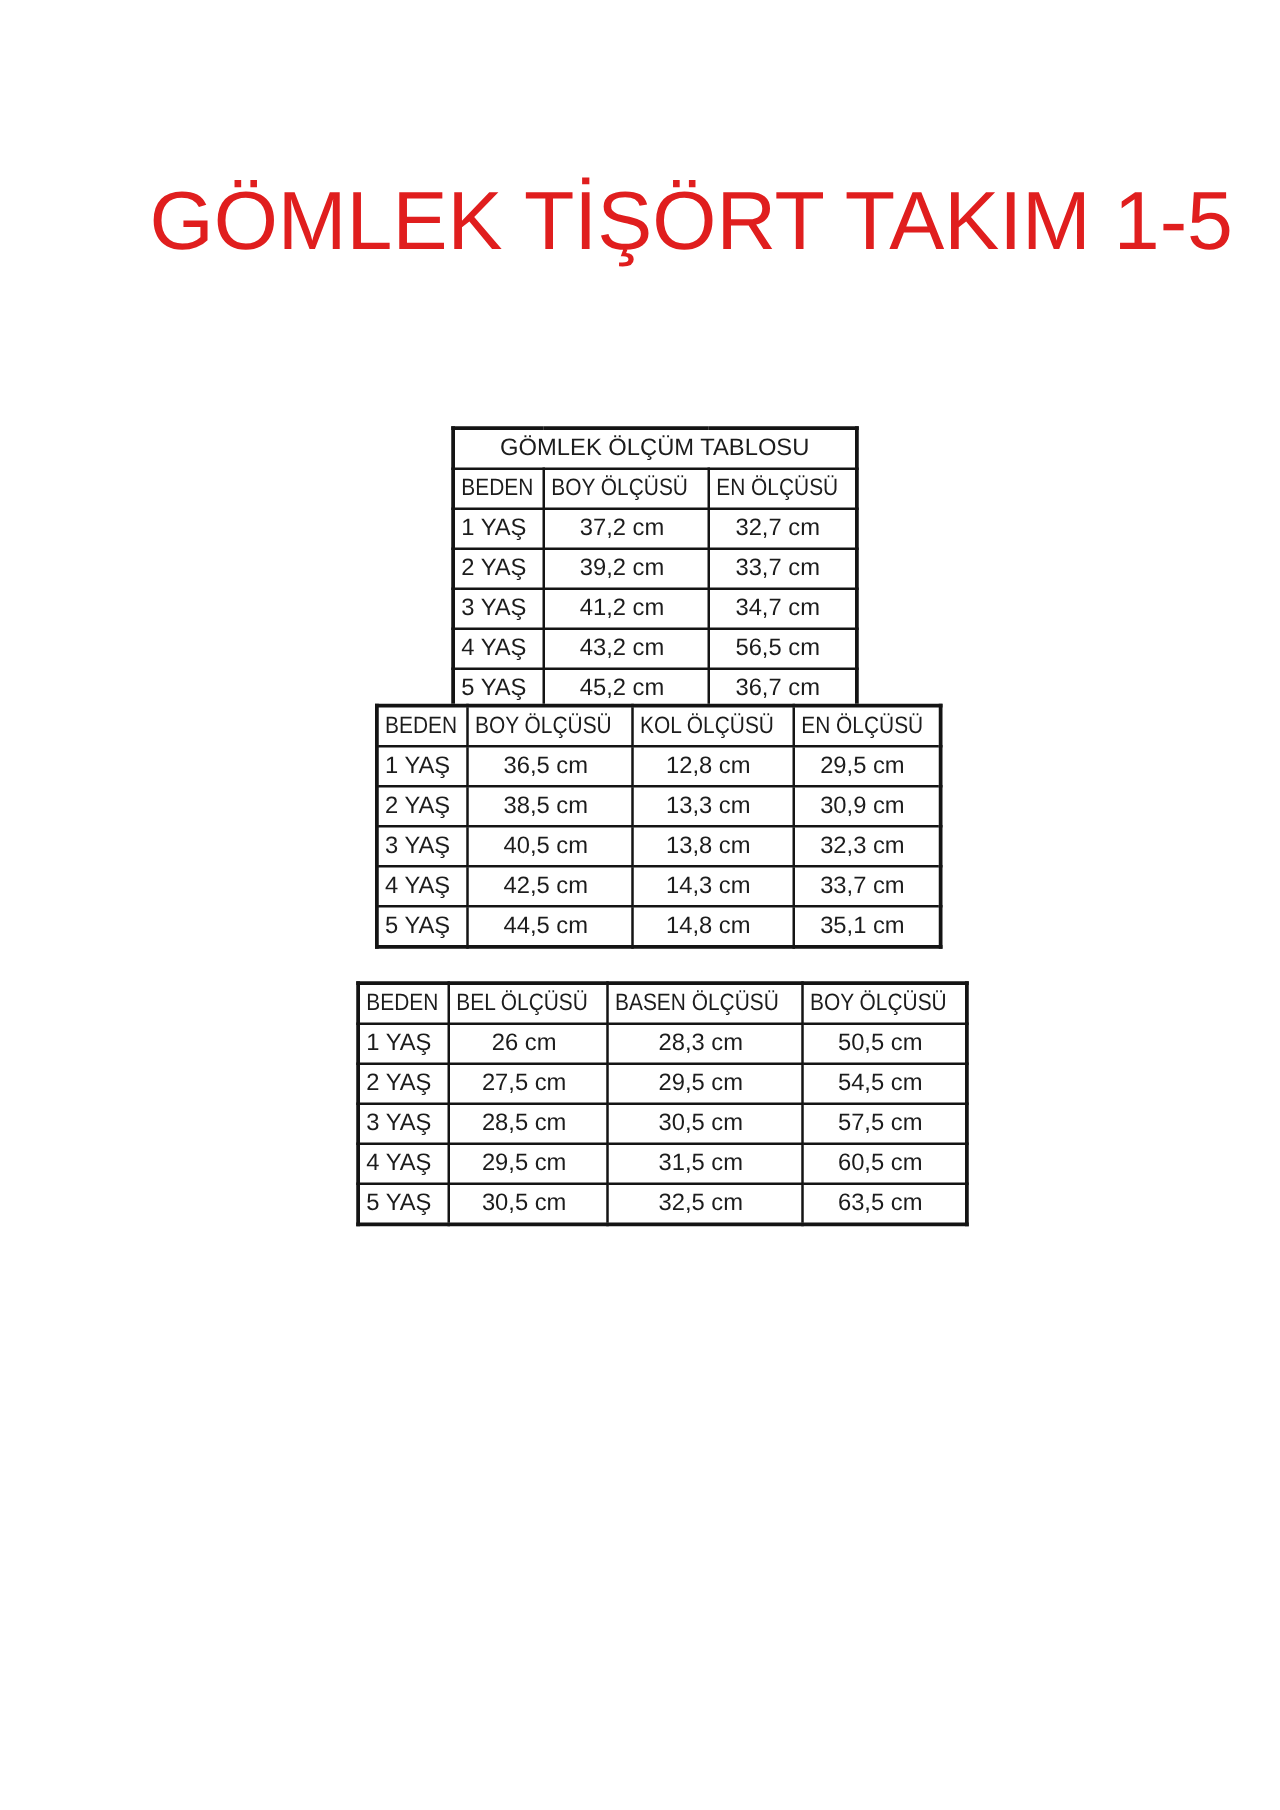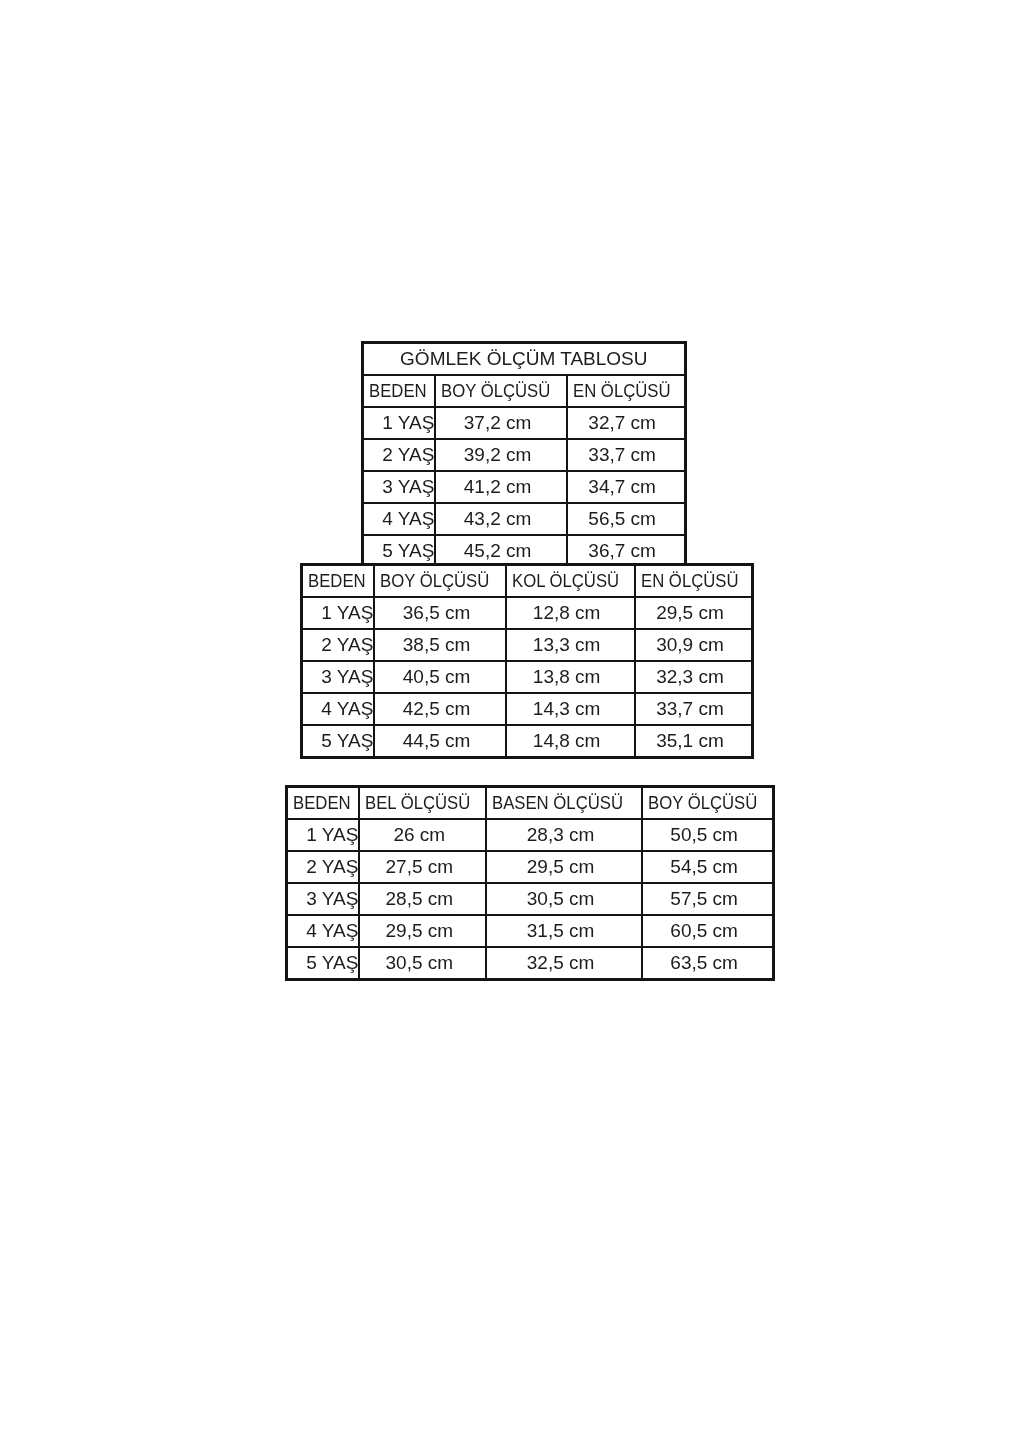--- a/index.html
+++ b/index.html
@@ -55,21 +55,21 @@
   .mtable th.hcell .fit {
     display: inline-block;
     transform: scaleX(0.88);
     transform-origin: left center;
   }
   .mtable td {
     text-align: center;
     padding-right: 7px;
   }
   .mtable td.size-col {
-    text-align: right;
+    text-align: left;
     padding-left: 5px;
     padding-right: 0;
   }
   .t1 { left: 361px; top: 341px; padding-left: 32px; }
   .t2 { left: 300px; top: 563px; }
   .t3 { left: 285px; top: 785px; }
   .t1 col.c0 { width: 70px; }
   .t1 col.c1 { width: 116px; }
   .t1 col.c2 { width: 116px; }
   .t2 col.c0 { width: 67px; }
@@ -79,20 +79,21 @@
   .t3 col.c0 { width: 68px; }
   .t3 col.c1 { width: 110px; }
   .t3 col.c2 { width: 140px; }
   .t3 col.c3 { width: 119px; }
 </style>
 </head>
 <body>
 
 <div class="page">
 
+  <h1 class="main-title">GÖMLEK TİŞÖRT TAKIM 1-5</h1>
 
   <table class="mtable t1">
     <colgroup>
         <col class="c0">
         <col class="c1">
         <col class="c2">
       </colgroup>
     <thead>
       <tr>
         <th class="ttitle" colspan="3">GÖMLEK ÖLÇÜM TABLOSU</th>

